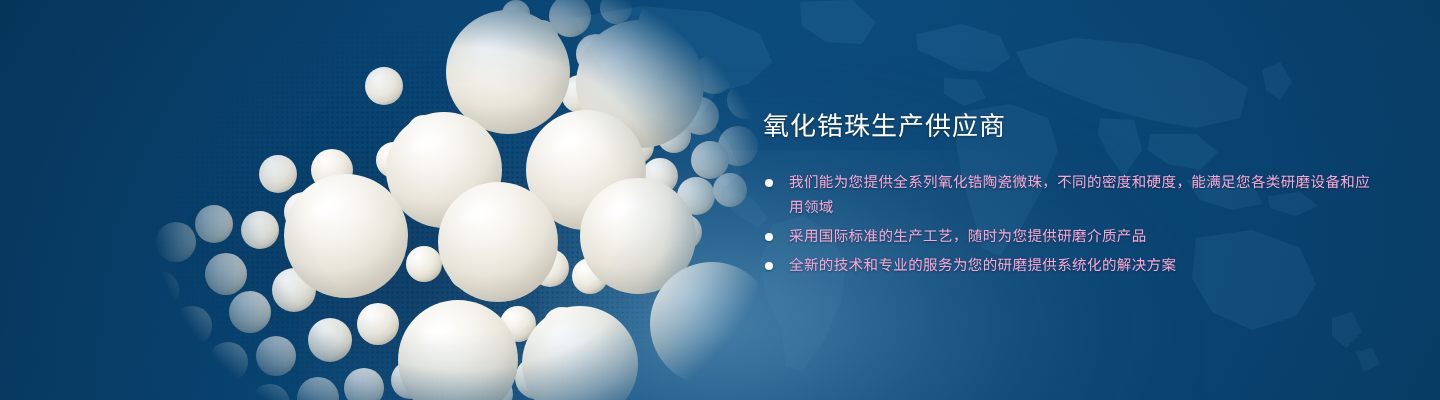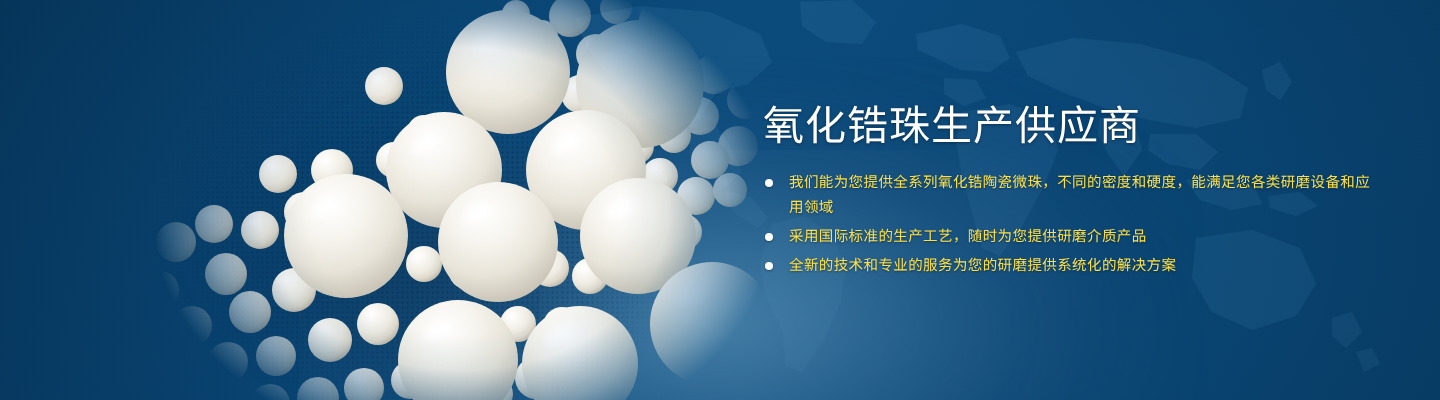--- a/index.html
+++ b/index.html
@@ -118,42 +118,42 @@
   
   .copy {
     position: absolute;
     left: 763px;
     top: 106px;
     width: 620px;
   }
 
   .headline {
     margin: 0;
-    font-size: 41px;
+    font-size: 26px;
     line-height: 40px;
     font-weight: 400;
     letter-spacing: 1px;
     color: #ffffff;
     text-shadow: 0 1px 3px rgba(2,24,46,0.55);
     white-space: nowrap;
   }
 
   .bullets {
     list-style: none;
     margin: 24px 0 0 0;
     padding: 0;
   }
 
   .bullet-item {
     position: relative;
     padding-left: 26px;
     margin-bottom: 4px;
     font-size: 14.5px;
     line-height: 25px;
-    color: #fde047;
+    color: #f9a8d4;
     letter-spacing: 0.4px;
     text-shadow: 0 1px 2px rgba(2,24,46,0.5);
   }
   .bullet-item:last-child { margin-bottom: 0; }
 
   .bullet-dot {
     position: absolute;
     left: 2px;
     top: 9px;
     width: 8px;

